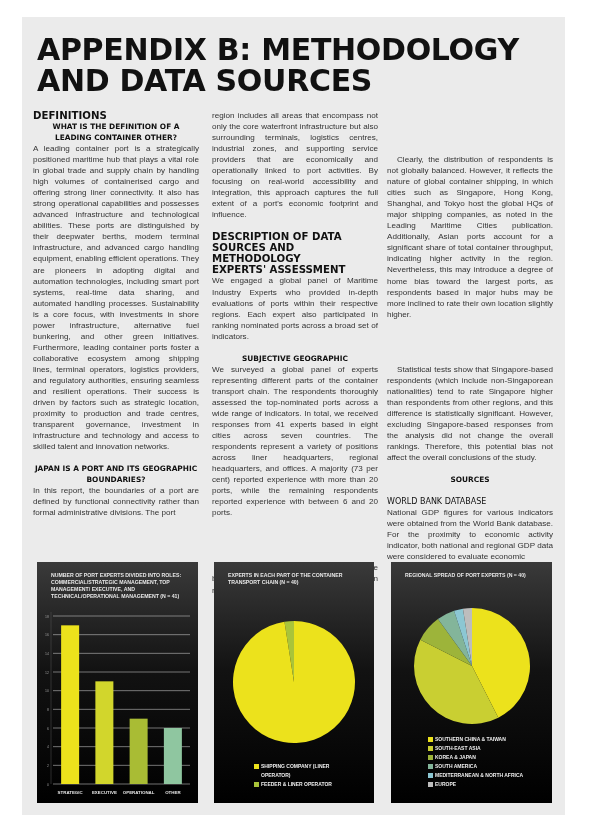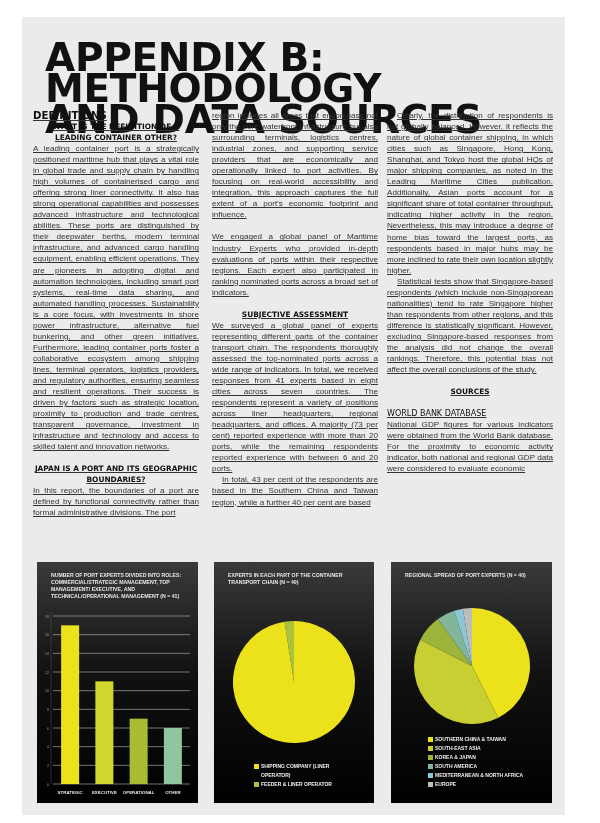--- a/index.html
+++ b/index.html
@@ -1,21 +1,21 @@
 <!DOCTYPE html>
 <html><head>
 <meta charset="utf-8">
 <style>
   html, body { margin: 0; padding: 0; background: #ffffff; }
   body { width: 600px; height: 823px; position: relative; overflow: hidden; font-family: "Liberation Sans", sans-serif; }
   .page { position: absolute; left: 22px; top: 17px; width: 543px; height: 798px; background: #ebebeb; }
-  .title { position: absolute; left: 33px; top: 30px; margin: 12px; font-family: "DejaVu Sans", sans-serif; font-weight: bold; font-size: 39px; line-height: 31px; color: #111; letter-spacing: -0.3px; }
-  .col { position: absolute; top: 110px; width: 166px; font-size: 8.1px; line-height: 11.05px; color: #333; text-align: justify; text-decoration: underline; }
+  .title { position: absolute; left: 33px; top: 30px; margin: 4px; font-family: "DejaVu Sans", sans-serif; font-weight: bold; font-size: 30px; line-height: 31px; color: #111; letter-spacing: -0.3px; }
+  .col { position: absolute; top: 110px; width: 166px; font-size: 8.1px; line-height: 11.05px; color: #333; text-align: justify; }
   .col p { margin: 0; }
-  .col p.indent { text-indent: 10px; }
+  .col p.indent { text-indent: 10px; margin-top: 44px; }
   .c1 { left: 33px; }
   .c2 { left: 212px; }
   .c3 { left: 387px; }
   .h-section { font-family: "DejaVu Sans", sans-serif; font-weight: bold; font-size: 10.2px; line-height: 11px; color: #111; margin: 0; text-align: left; }
   .h-sub { font-family: "DejaVu Sans", sans-serif; font-weight: bold; font-size: 7.4px; line-height: 11px; color: #111; margin: 0; text-align: center; }
   .h-plain { font-family: "DejaVu Sans", sans-serif; font-size: 8px; line-height: 11px; color: #111; margin: 0; }
   .gap { height: 11px; }
   .chart { position: absolute; top: 562px; height: 241px; background: linear-gradient(#3a3a3a, #121212 45%, #000 100%); }
   .ch1 { left: 37px; width: 161px; }
   .ch2 { left: 214px; width: 160px; }
@@ -47,23 +47,28 @@
   <p class="h-sub">
     <span>JAPAN IS A PORT AND ITS GEOGRAPHIC</span><br>
     <span>BOUNDARIES?</span>
   </p>
   <p>In this report, the boundaries of a port are defined by functional connectivity rather than formal administrative divisions. The port</p>
 </div>
 
 <div class="col c2">
   <p>region includes all areas that encompass not only the core waterfront infrastructure but also surrounding terminals, logistics centres, industrial zones, and supporting service providers that are economically and operationally linked to port activities. By focusing on real-world accessibility and integration, this approach captures the full extent of a port's economic footprint and influence.</p>
   <div class="gap"></div>
+  <p class="h-section">
+    <span>DESCRIPTION OF DATA</span><br>
+    <span>SOURCES AND METHODOLOGY</span><br>
+    <span>EXPERTS' ASSESSMENT</span>
+  </p>
   <p>We engaged a global panel of Maritime Industry Experts who provided in-depth evaluations of ports within their respective regions. Each expert also participated in ranking nominated ports across a broad set of indicators.</p>
   <div class="gap"></div>
-  <p class="h-sub">SUBJECTIVE ASSESSMENT</p>
+  <p class="h-sub">SUBJECTIVE GEOGRAPHIC</p>
   <p>We surveyed a global panel of experts representing different parts of the container transport chain. The respondents thoroughly assessed the top-nominated ports across a wide range of indicators. In total, we received responses from 41 experts based in eight cities across seven countries. The respondents represent a variety of positions across liner headquarters, regional headquarters, and offices. A majority (73 per cent) reported experience with more than 20 ports, while the remaining respondents reported experience with between 6 and 20 ports.</p>
   <p class="indent">In total, 43 per cent of the respondents are based in the Southern China and Taiwan region, while a further 40 per cent are based</p>
 </div>
 
 <div class="col c3">
   <p class="indent">Clearly, the distribution of respondents is not globally balanced. However, it reflects the nature of global container shipping, in which cities such as Singapore, Hong Kong, Shanghai, and Tokyo host the global HQs of major shipping companies, as noted in the Leading Maritime Cities publication. Additionally, Asian ports account for a significant share of total container throughput, indicating higher activity in the region. Nevertheless, this may introduce a degree of home bias toward the largest ports, as respondents based in major hubs may be more inclined to rate their own location slightly higher.</p>
   <p class="indent">Statistical tests show that Singapore-based respondents (which include non-Singaporean nationalities) tend to rate Singapore higher than respondents from other regions, and this difference is statistically significant. However, excluding Singapore-based responses from the analysis did not change the overall rankings. Therefore, this potential bias not affect the overall conclusions of the study.</p>
   <div class="gap"></div>
   <p class="h-sub">SOURCES</p>
   <div class="gap"></div>

